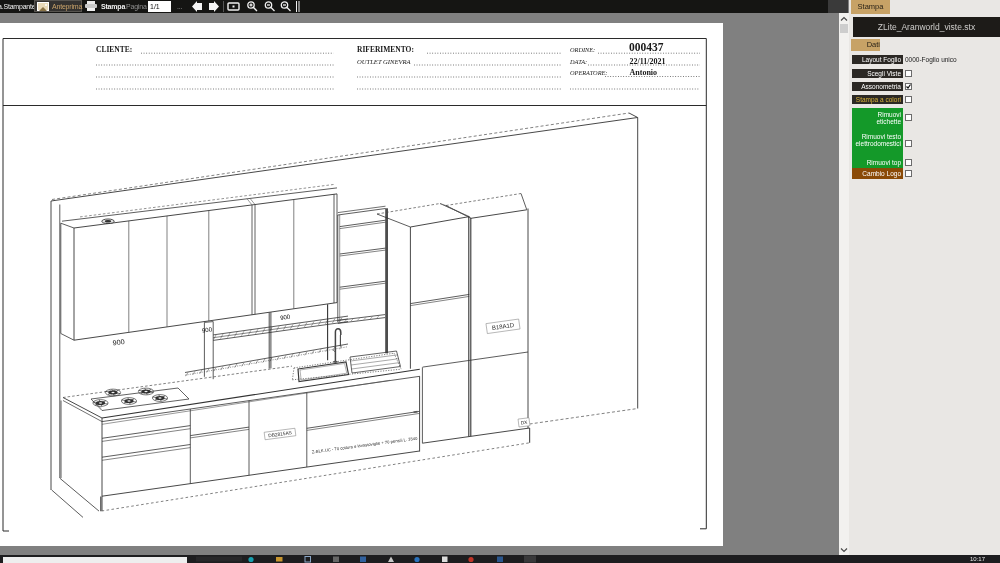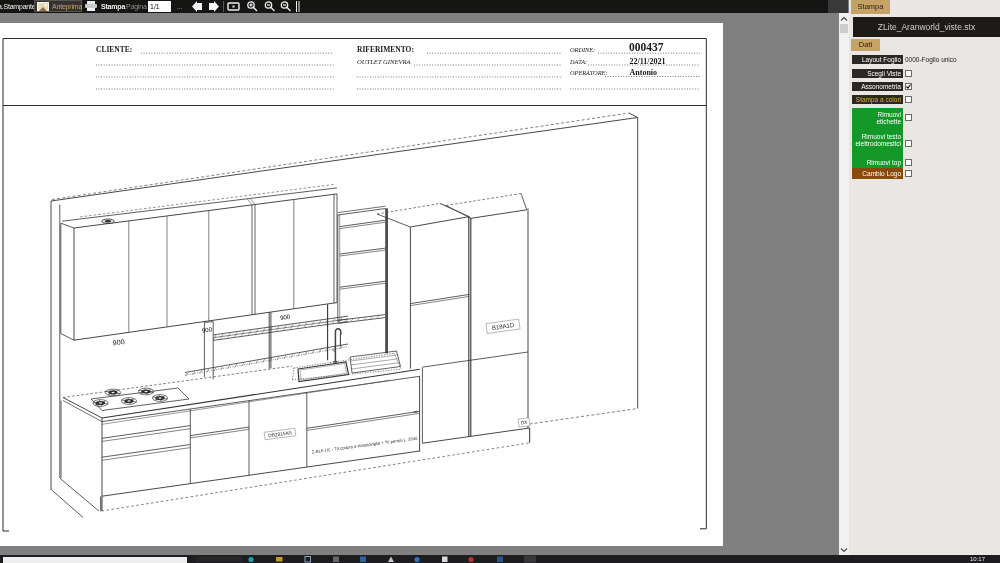--- a/index.html
+++ b/index.html
@@ -334,21 +334,21 @@
       </svg>
     <div class="abs" style="left:1px;top:11px;width:8px;height:9px;background:#cdcdcd;"></div>
     <svg class="abs" style="left:1px;top:534px;" width="8" height="6">
         <path d="M1,1.5 L4,4.5 L7,1.5" stroke="#4a4a4a" stroke-width="1.2" fill="none"></path>
       </svg>
   </div>
 
   <div id="panel">
     <div class="abs" style="left:2px;top:0;width:39px;height:14px;background:#c7a266;color:#2a2318;font-size:7.5px;line-height:14px;text-align:center;">Stampa</div>
     <div class="abs" style="left:4px;top:17px;width:147px;height:20px;background:#1d1b18;color:#cfcecc;font-size:8.5px;line-height:20px;text-align:center;">ZLite_Aranworld_viste.stx</div>
-    <div class="abs" style="left:2px;top:39px;width:29px;height:12px;background:#c7a266;color:#2a2318;font-size:7.5px;line-height:12px;text-align:center;">Dati</div>
+    <div class="abs" style="left:2px;top:39px;width:29px;height:12px;background:#c7a266;color:#2a2318;font-size:7.5px;line-height:12px;text-align:right;">Dati</div>
 
     <div class="btn" style="top:55px;height:9px;background:#2b2824;">Layout Foglio</div>
     <div class="abs" style="left:56px;top:55px;color:#1a1a1a;font-size:6.5px;line-height:9px;white-space:nowrap;">0000-Foglio unico</div>
     <div class="btn" style="top:68.5px;height:9px;background:#2b2824;">Scegli Viste</div>
     <div class="cb" style="top:69.5px;"></div>
     <div class="btn" style="top:81.5px;height:9px;background:#2b2824;">Assonometria</div>
     <div class="cb" style="top:82.5px;"></div>
     <svg class="abs" style="left:56px;top:82.5px;" width="7" height="7">
         <path d="M1.5,3.5 L3,5 L5.5,1.5" stroke="#111" stroke-width="1.2" fill="none"></path>
       </svg>

